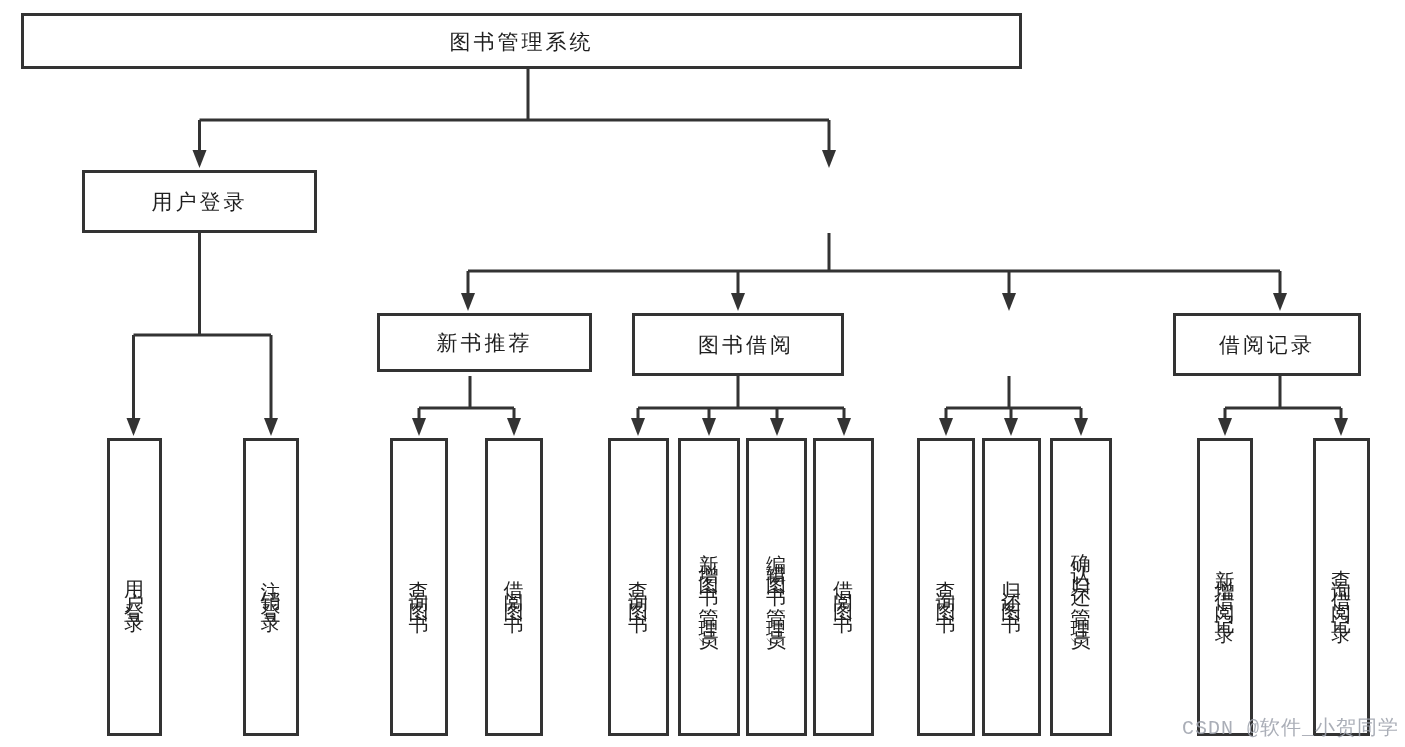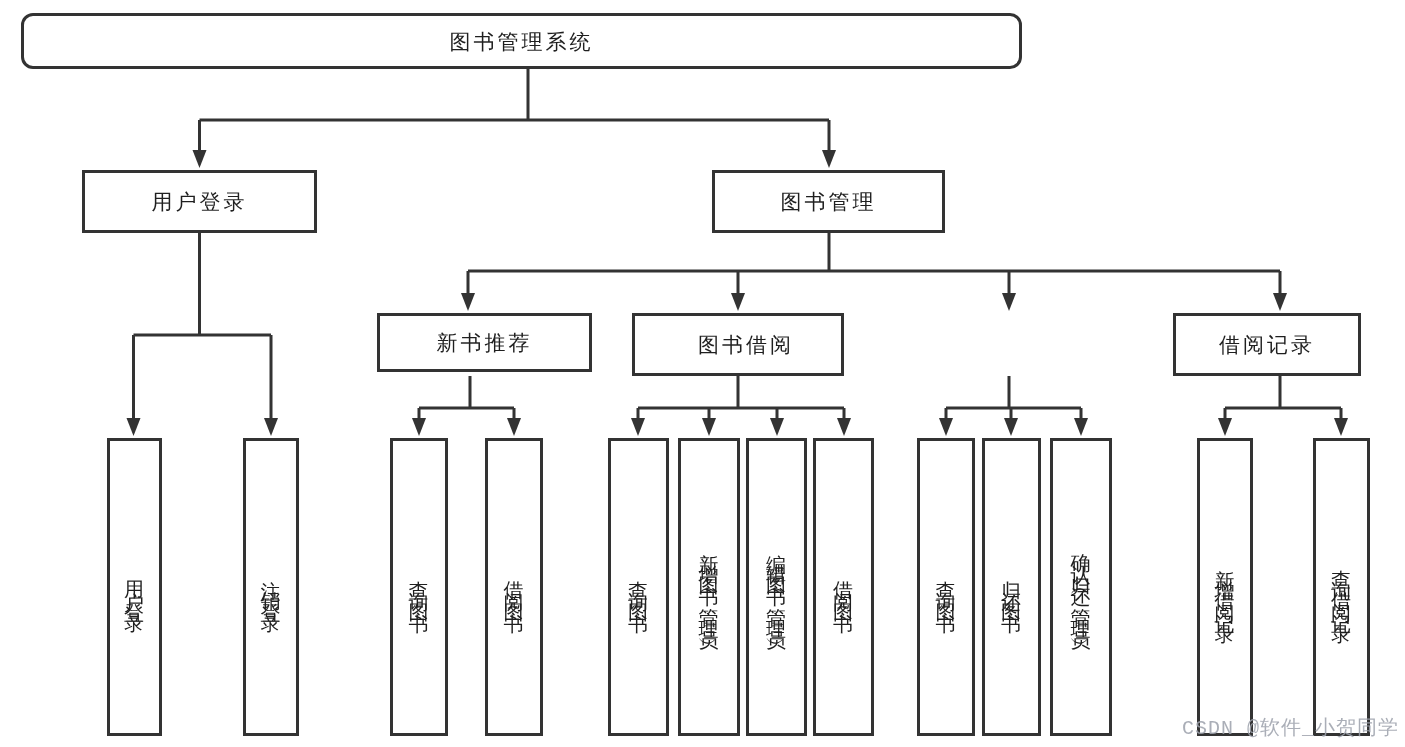--- a/index.html
+++ b/index.html
@@ -95,24 +95,23 @@
       <polygon points="770,418 784,418 777,436"></polygon>
       <polygon points="837,418 851,418 844,436"></polygon>
       <polygon points="939,418 953,418 946,436"></polygon>
       <polygon points="1004,418 1018,418 1011,436"></polygon>
       <polygon points="1074,418 1088,418 1081,436"></polygon>
       <polygon points="1218,418 1232,418 1225,436"></polygon>
       <polygon points="1334,418 1348,418 1341,436"></polygon>
     </g>
   </svg>
 
-  <div class="node h" style="left:21px; top:13px; width:1001px; height:56px;border-radius:12px;">图书管理系统</div>
+  <div class="node h" style="left:21px; top:13px; width:1001px; height:56px;">图书管理系统</div>
 
   <div class="node h" style="left:82px; top:170px; width:235px; height:63px;">用户登录</div>
-  <div class="node h" style="left:712px; top:170px; width:233px; height:63px;">图书管理</div>
 
   <div class="node h" style="left:362px; top:313px; width:215px; height:59px;margin-left:15px;">新书推荐</div>
   <div class="node h" style="left:632px; top:313px; width:212px; height:63px;padding-left:16px;">图书借阅</div>
   <div class="node h" style="left:1173px; top:313px; width:188px; height:63px;">借阅记录</div>
 
   <div class="node v" style="left:107px; top:438px; width:55px; height:298px;">用户登录</div>
   <div class="node v" style="left:243px; top:438px; width:56px; height:298px;">注销登录</div>
 
   <div class="node v" style="left:390px; top:438px; width:58px; height:298px;">查询图书</div>
   <div class="node v" style="left:485px; top:438px; width:58px; height:298px;">借阅图书</div>

